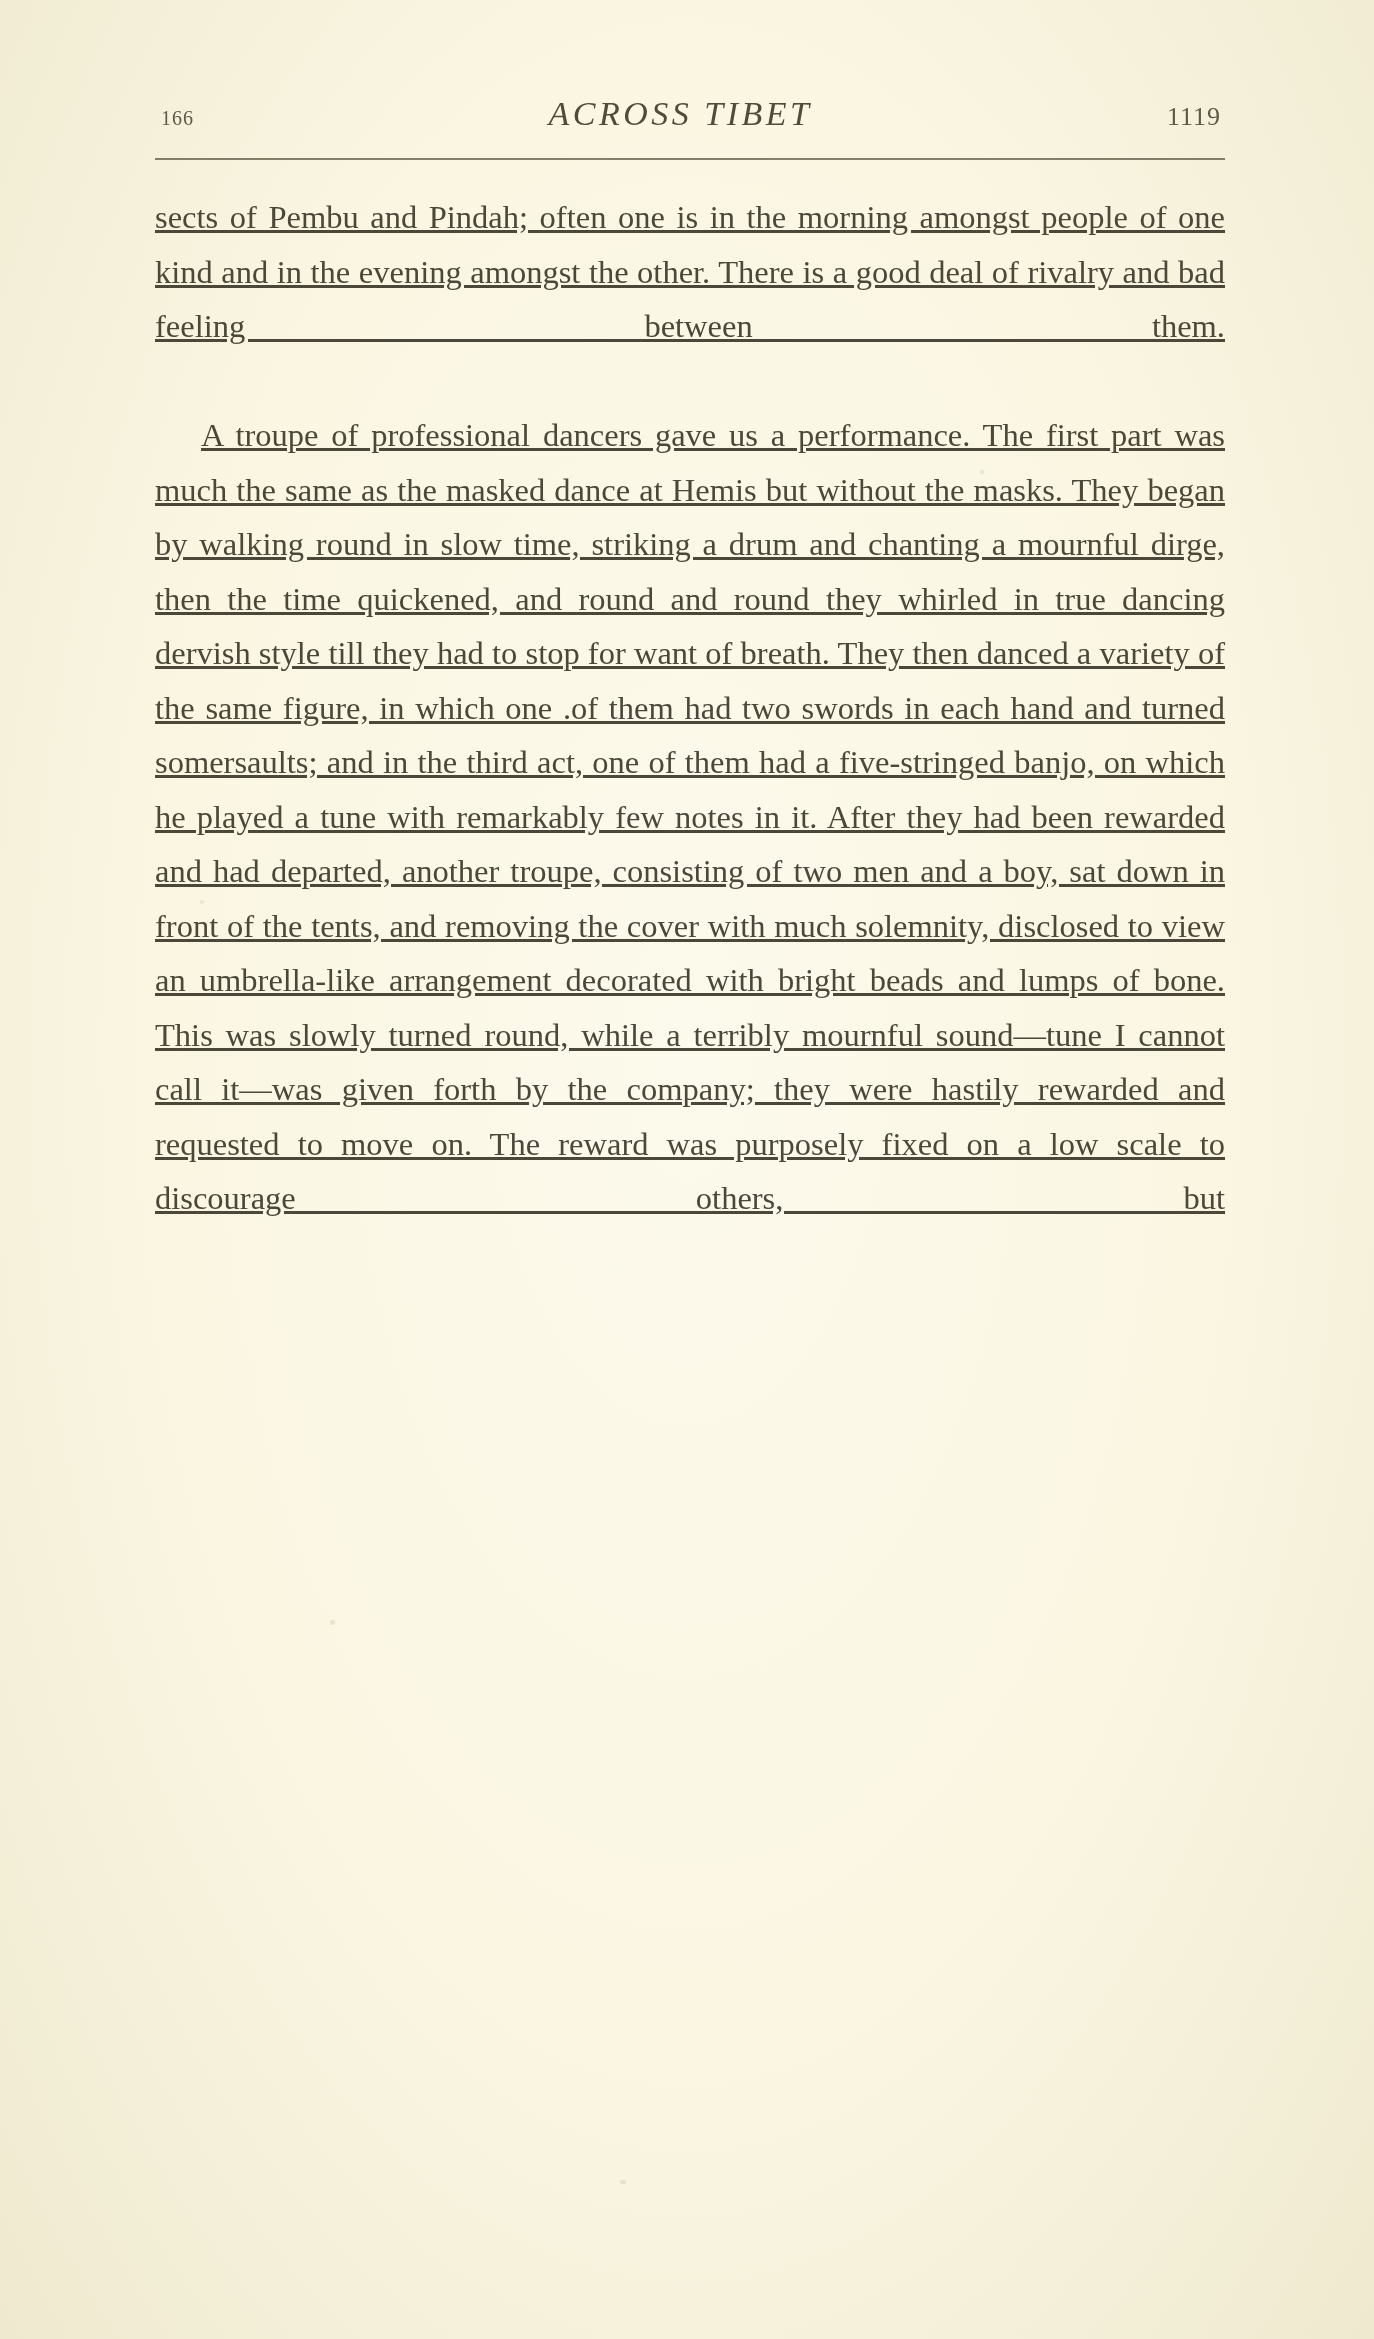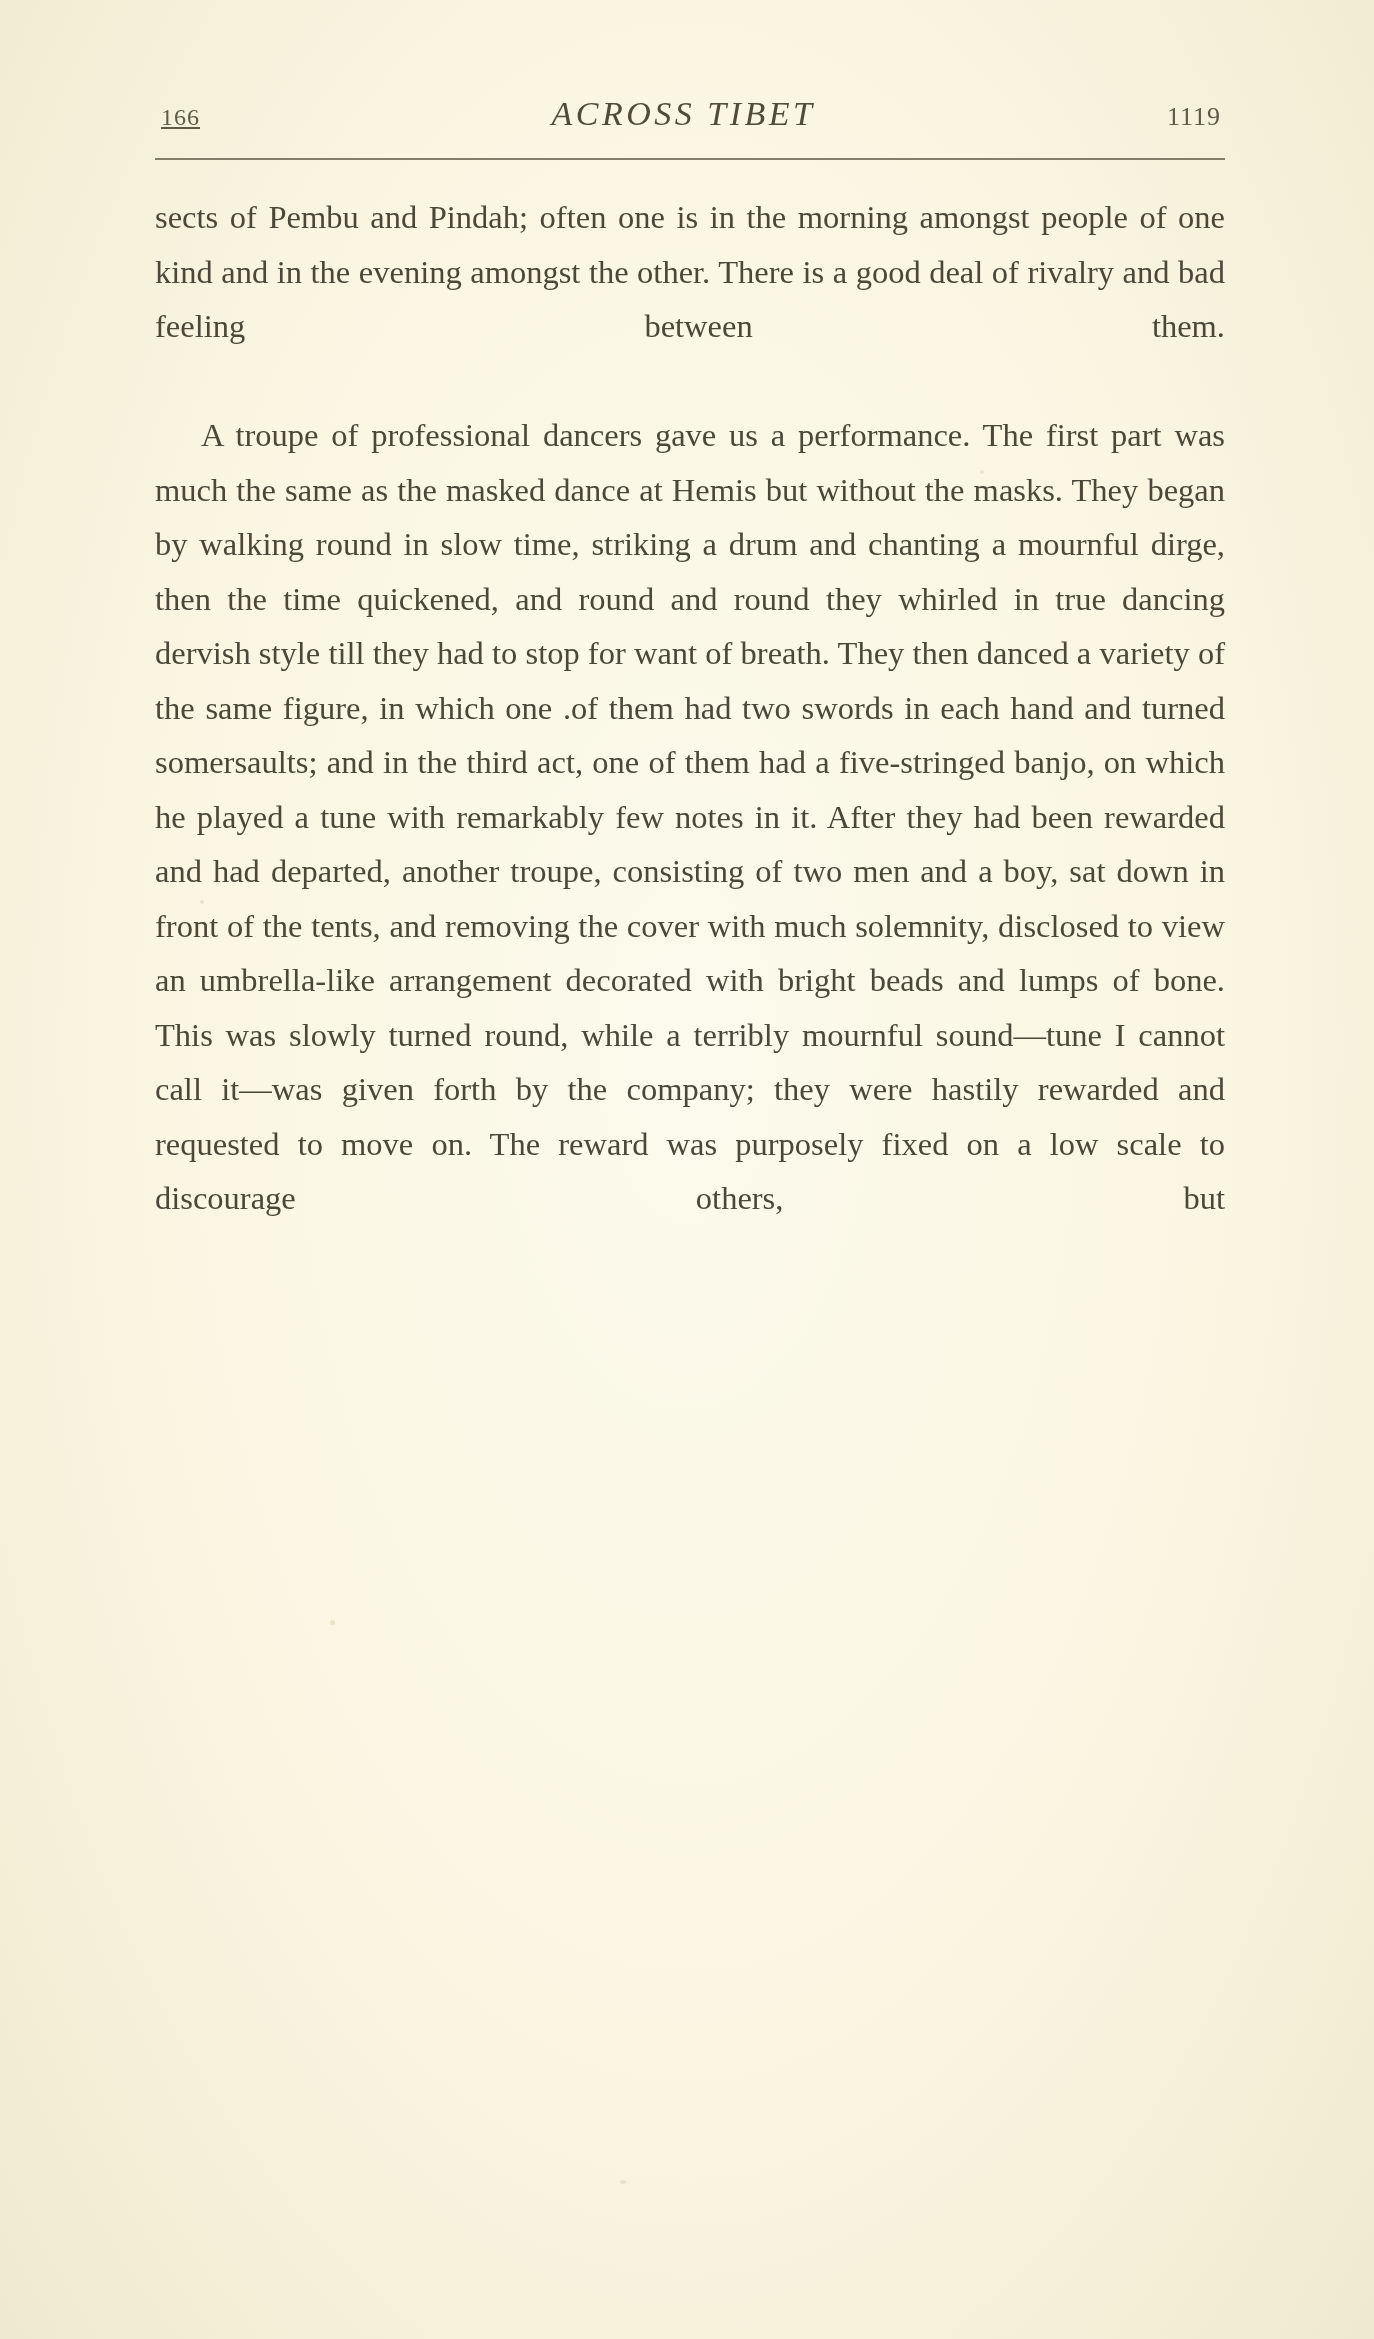--- a/index.html
+++ b/index.html
@@ -31,24 +31,23 @@
     display: flex;
     align-items: baseline;
     justify-content: space-between;
     font-size: 27px;
     letter-spacing: 0.5px;
     color: #5a5745;
     padding: 0 4px 0 6px;
   }
   .header .folio {
     font-family: "Liberation Serif", serif;
-    font-size: 24px;
+    font-size: 20px;
     letter-spacing: 1px;
     color: #5e5a48;
-    text-decoration: underline;
   }
   .header .running-title {
     font-family: "Liberation Serif", serif;
     font-style: italic;
     font-size: 34px;
     letter-spacing: 3.5px;
     font-weight: 400;
     color: #4f4c3b;
     text-align: center;
     flex: 1;
@@ -68,20 +67,21 @@
     margin-top: 30px;
     font-size: 32.5px;
     line-height: 54.5px;
     color: #4b4839;
     text-align: justify;
     text-justify: inter-word;
     hyphens: none;
   }
   .body-text p {
     margin: 0;
+    text-decoration: underline;
   }
   .body-text p.indent {
     text-indent: 46px;
   }
   
   .body-text p::after {
     content: "";
     display: inline-block;
     width: 100%;
   }

